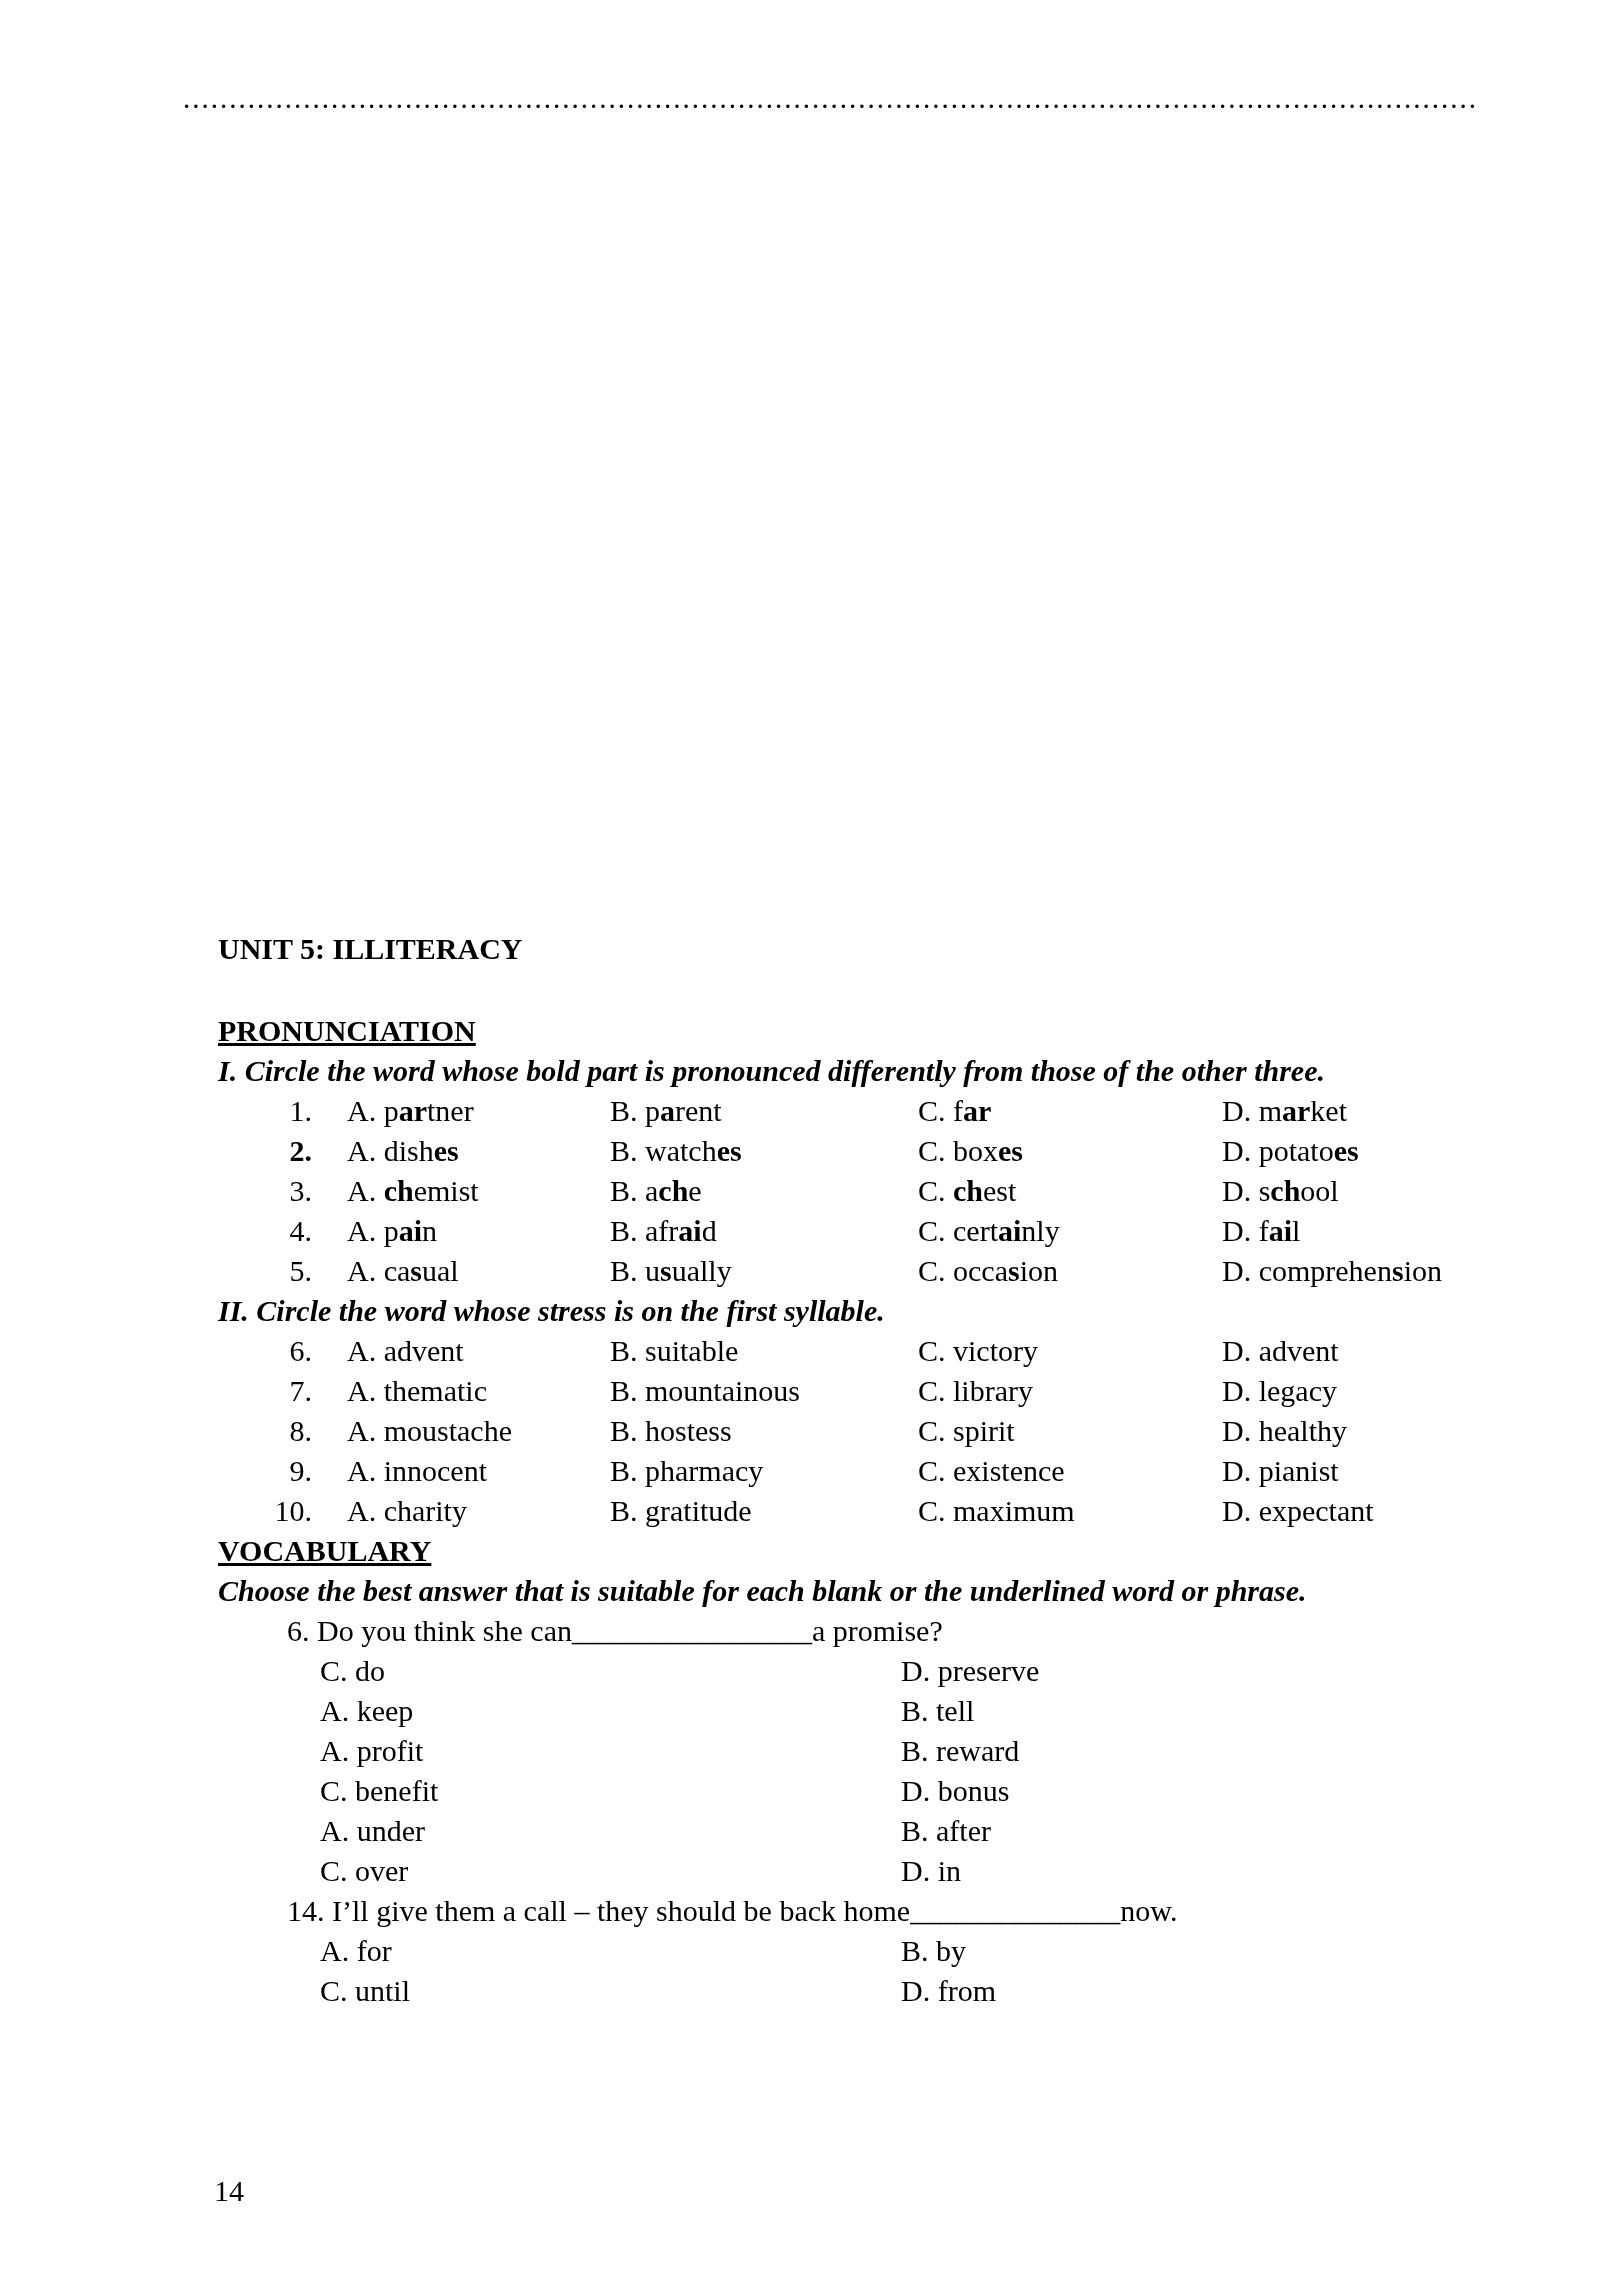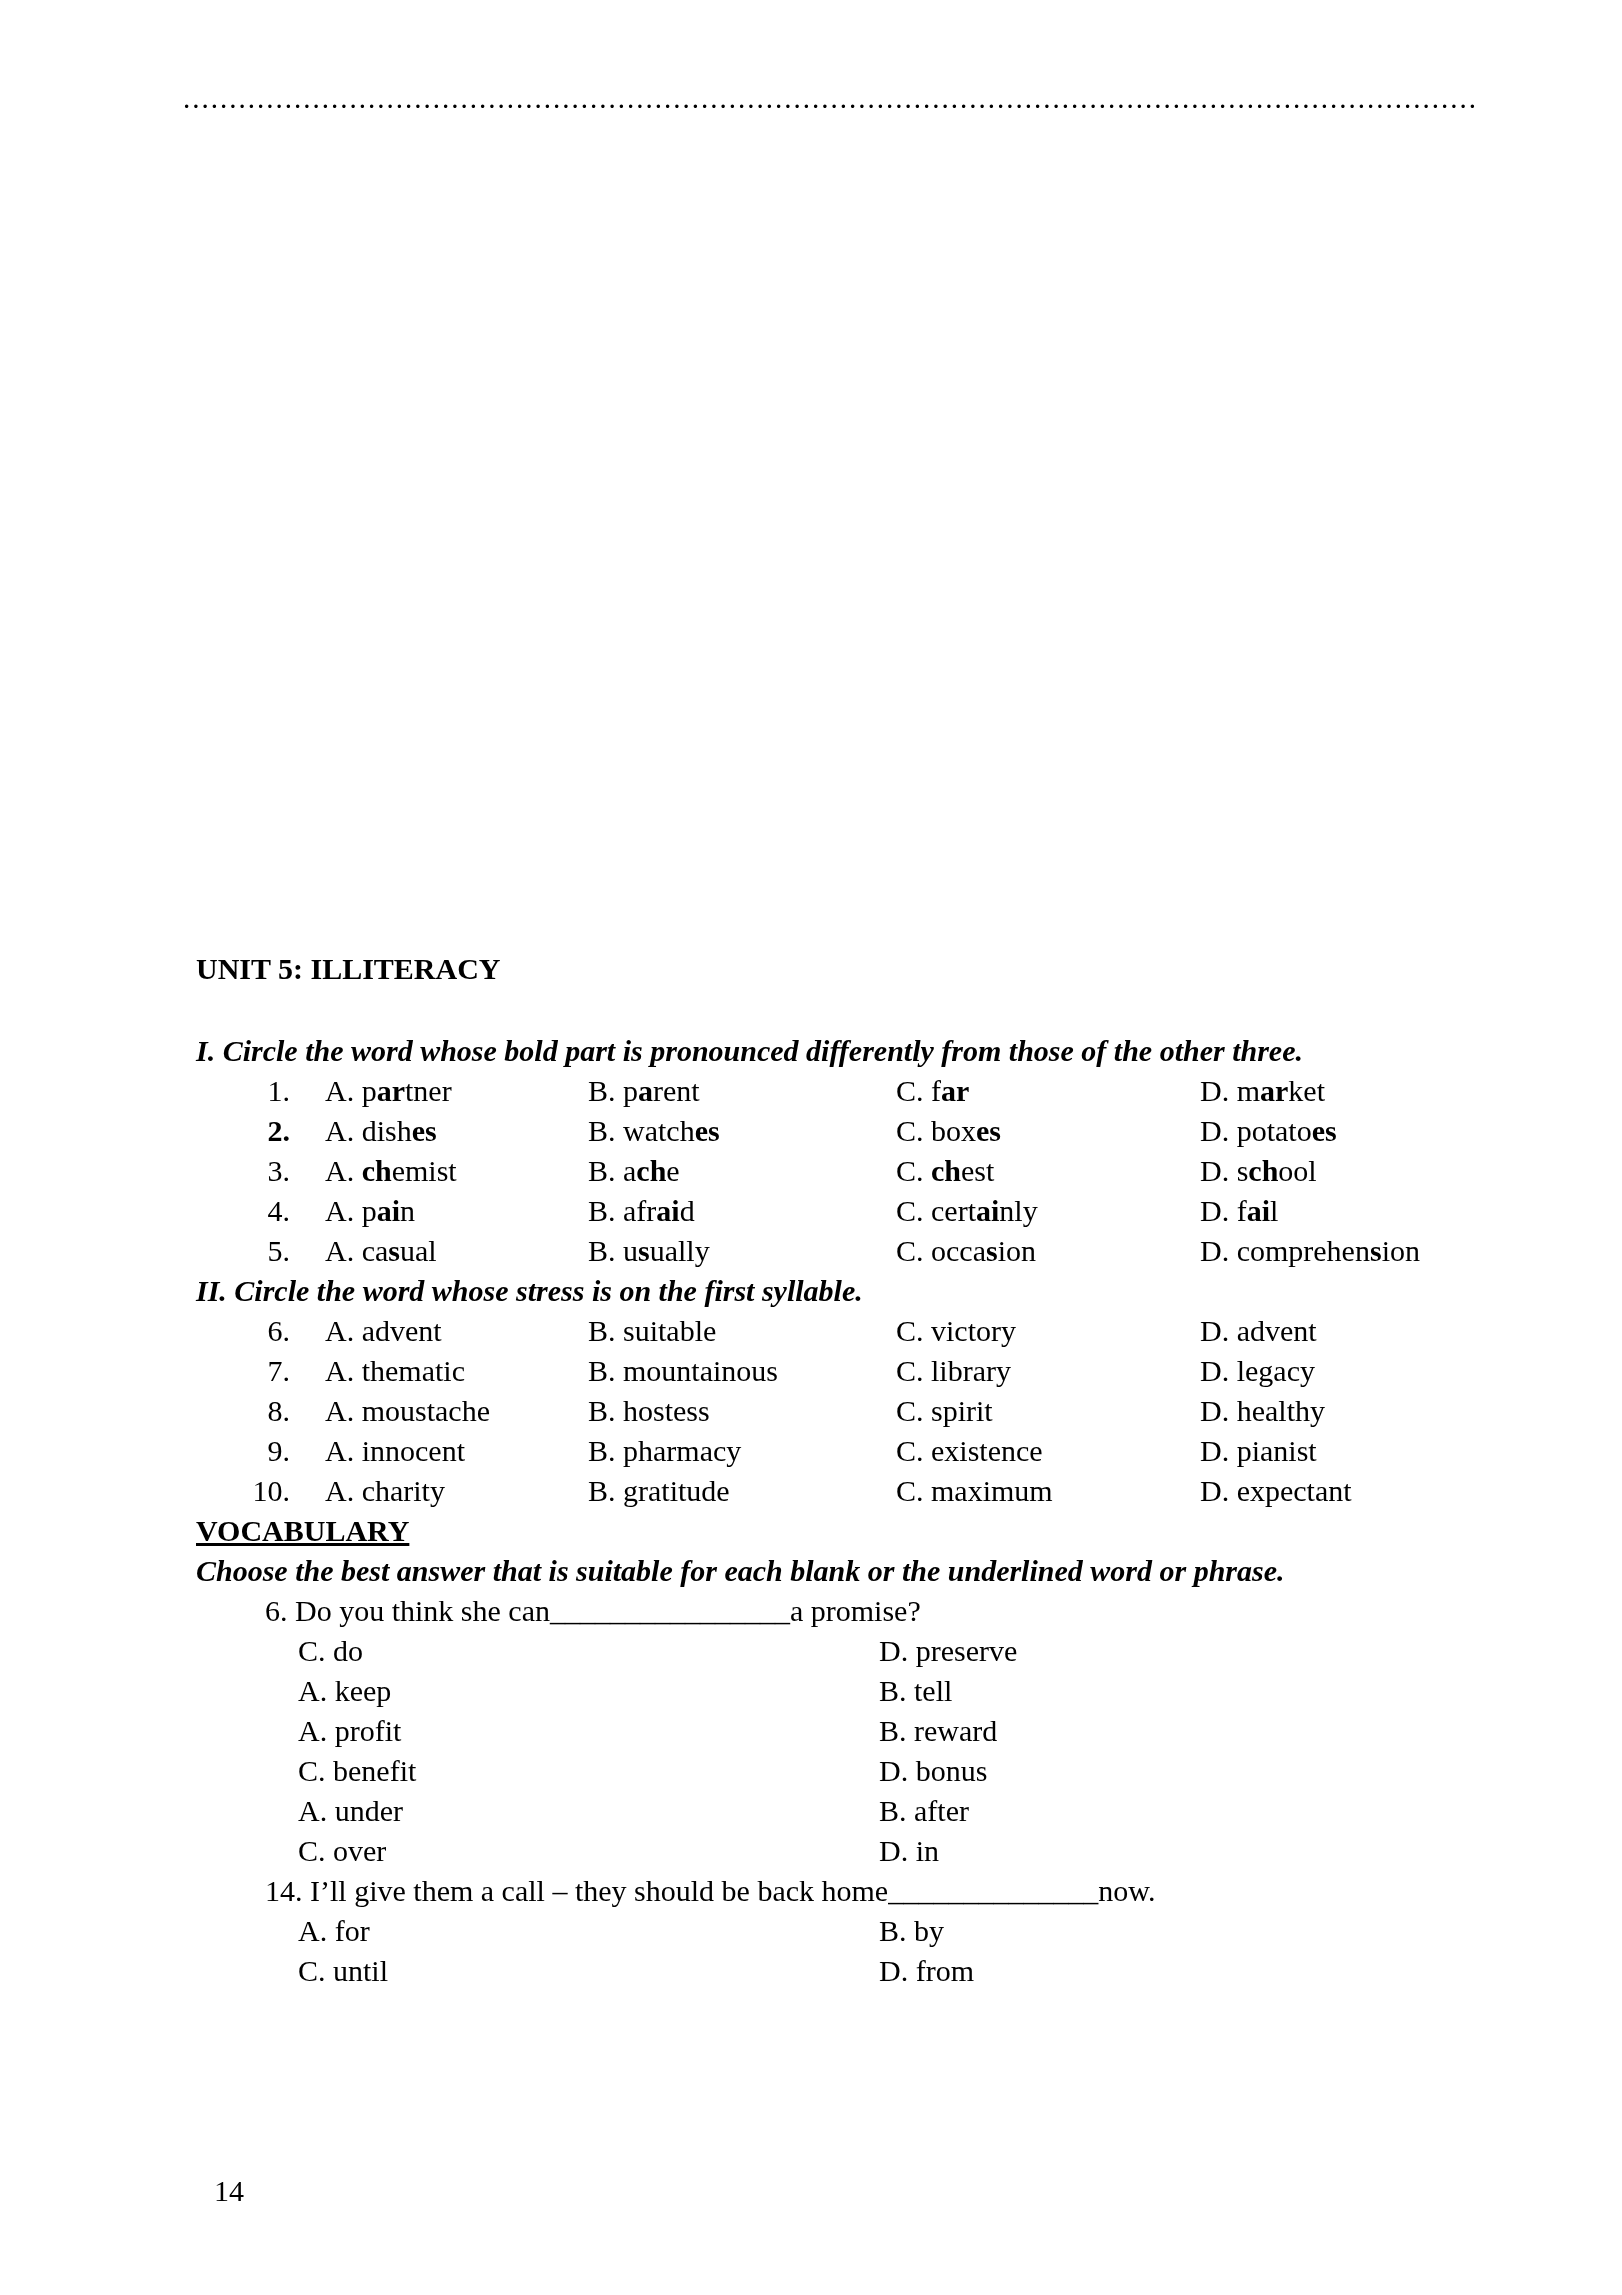--- a/index.html
+++ b/index.html
@@ -21,23 +21,22 @@
     width: 1294px;
     overflow: hidden;
     white-space: nowrap;
     letter-spacing: 2px;
     font-size: 29px;
     line-height: 39px;
   }
   .content {
     position: absolute;
     top: 929px;
-    left: 196px;
+    left: 218px;
     width: 1315px;
-    margin-top: 20px;
   }
   .line { line-height: 40px; min-height: 40px; }
   .b { font-weight: bold; }
   .unit-title { font-weight: bold; margin-bottom: 42px; }
   .section-heading { font-weight: bold; }
   .section-heading .u { text-decoration: underline; }
   .instruction { font-weight: bold; font-style: italic; }
 
   .pron-row { display: flex; }
   .pron-row .num { flex: none; width: 94px; text-align: right; white-space: pre; }
@@ -63,20 +62,23 @@
 <body>
 
 <div class="page">
 
   <div class="top-dotted-line">..........................................................................................................................................................................</div>
 
   <div class="content">
 
     <div class="line unit-title">UNIT 5: ILLITERACY</div>
 
+    <div class="line section-heading">
+      <span class="u">PRONUNCIATION</span>
+    </div>
 
     <div class="line instruction">I. Circle the word whose bold part is pronounced differently from those of the other three.</div>
 
     <div id="part1-rows">
         <div class="pron-row line">
           <span class="num">1.</span>
           <span class="opt"><span>A. p</span><span class="b">ar</span><span>tner</span></span>
           <span class="opt"><span>B. p</span><span class="b">a</span><span>rent</span></span>
           <span class="opt"><span>C. f</span><span class="b">ar</span></span>
           <span class="opt"><span>D. m</span><span class="b">ar</span><span>ket</span></span>

